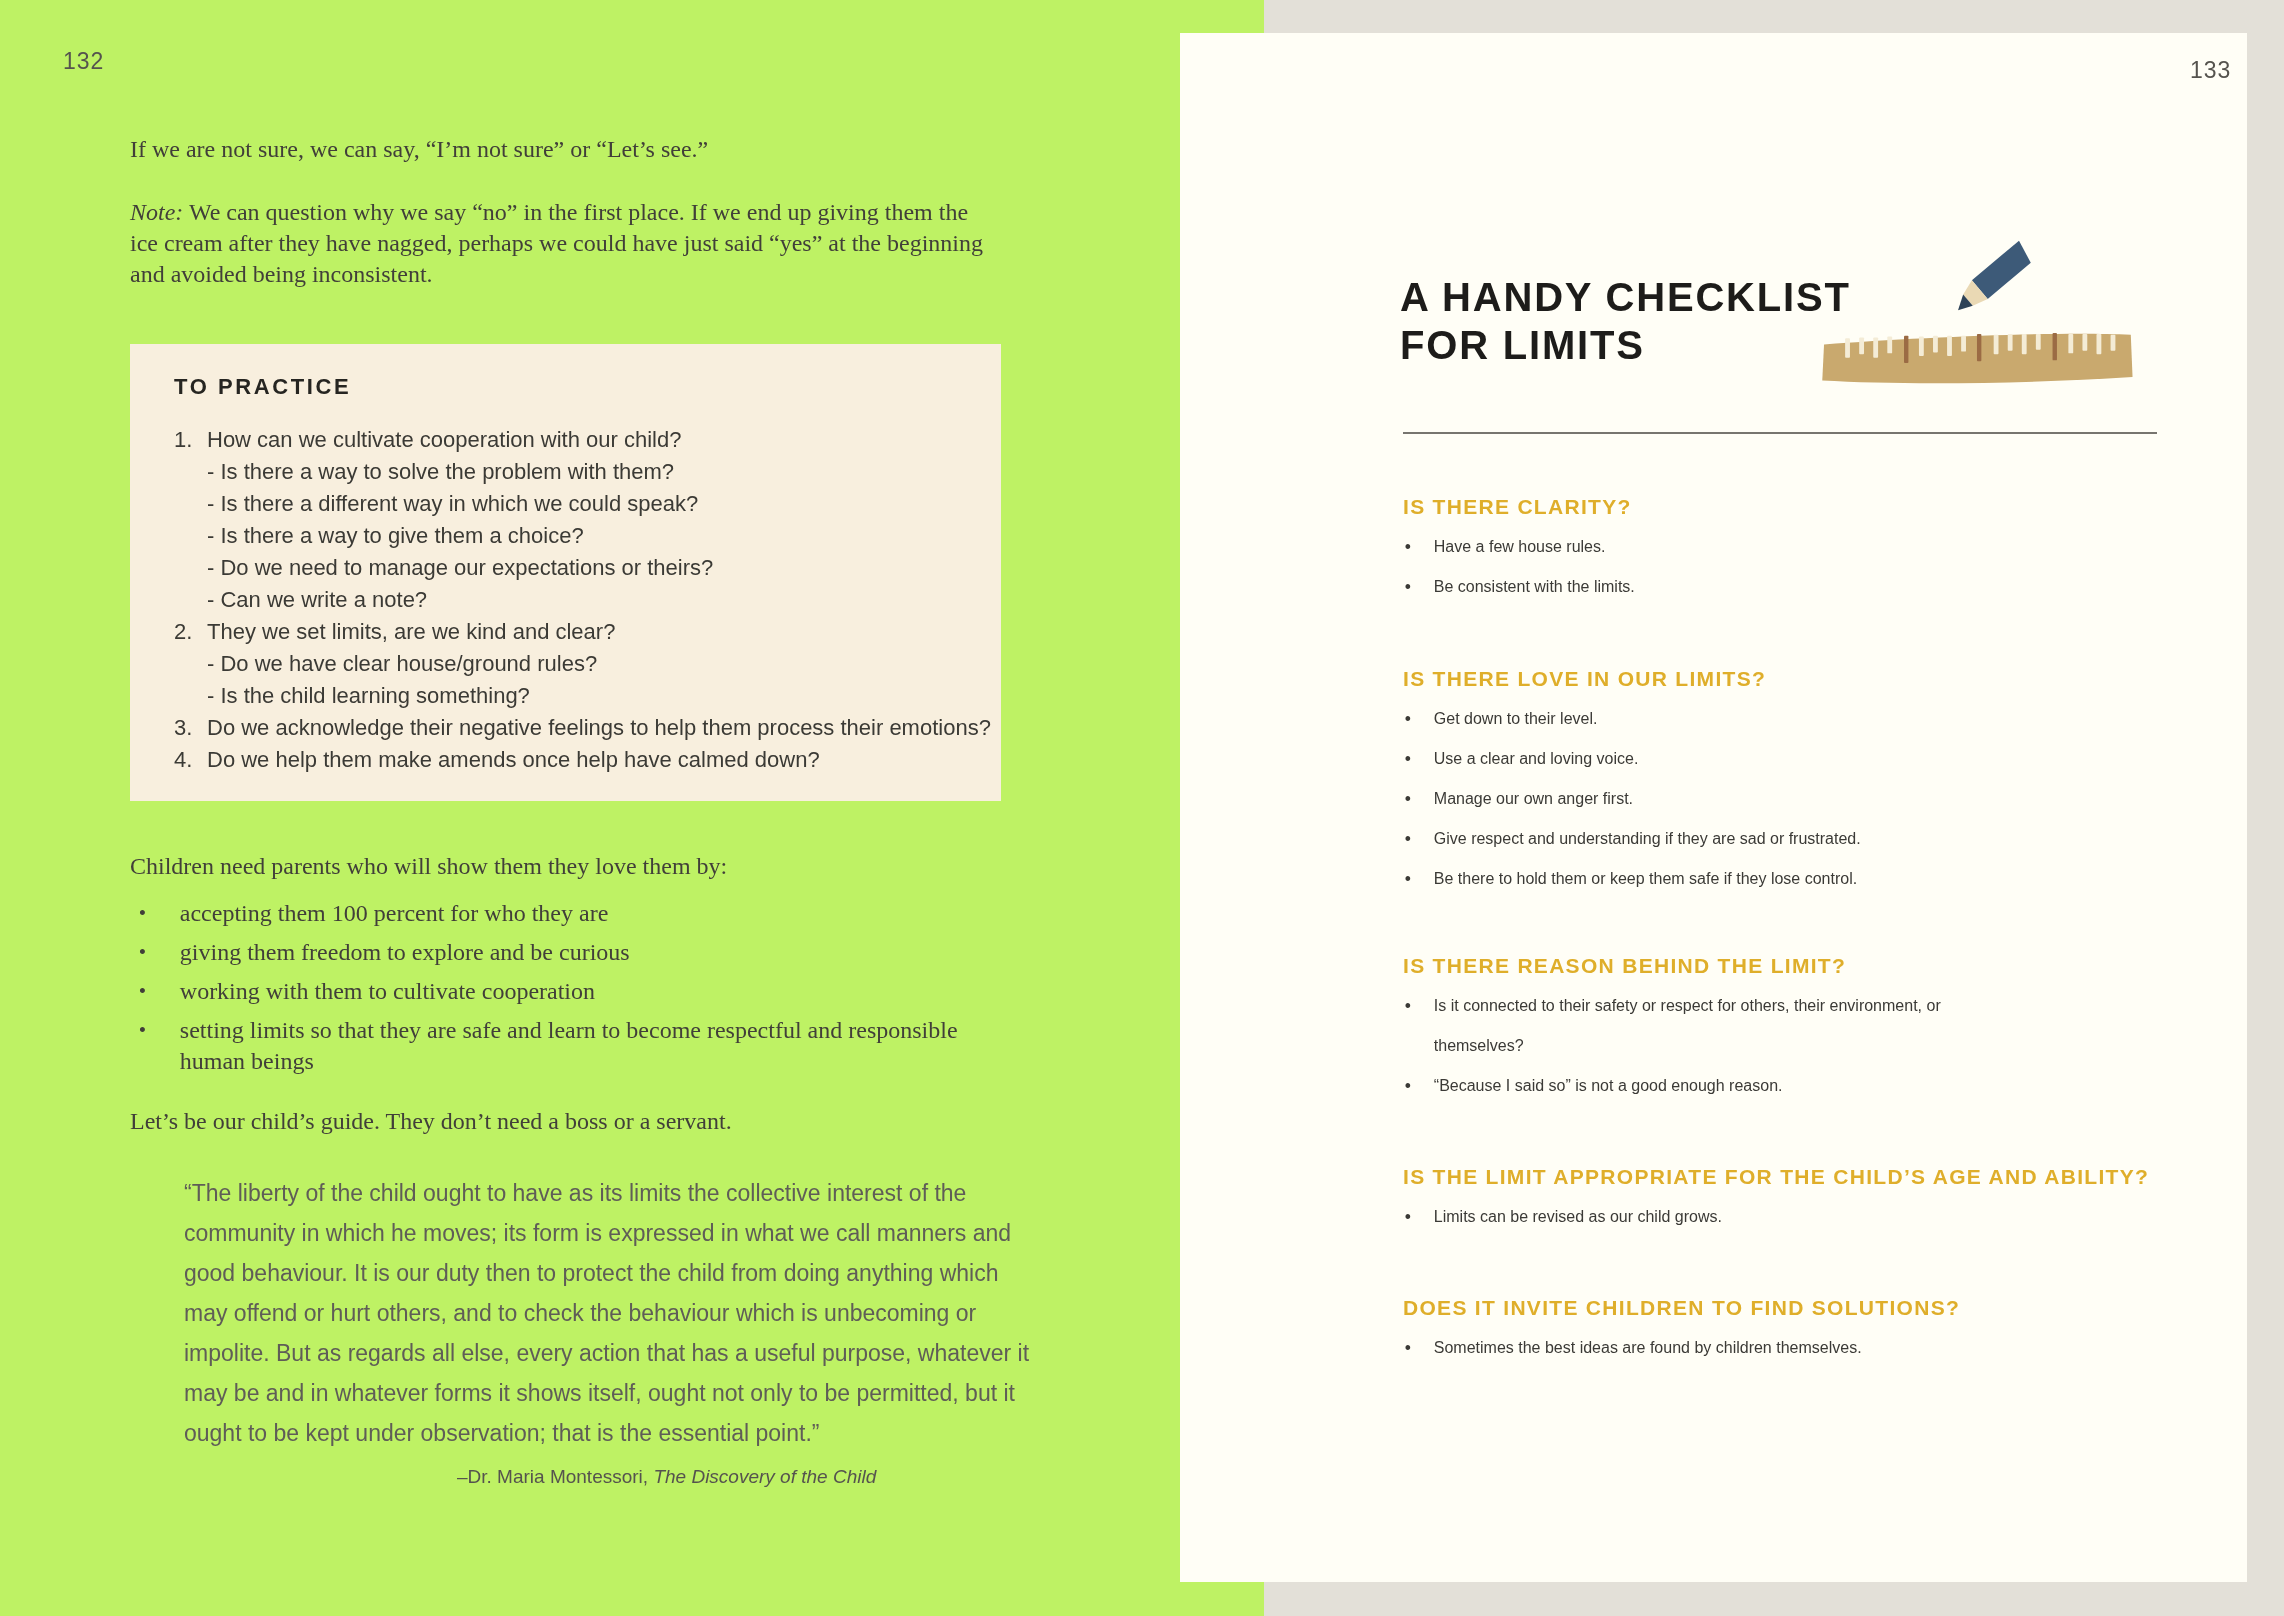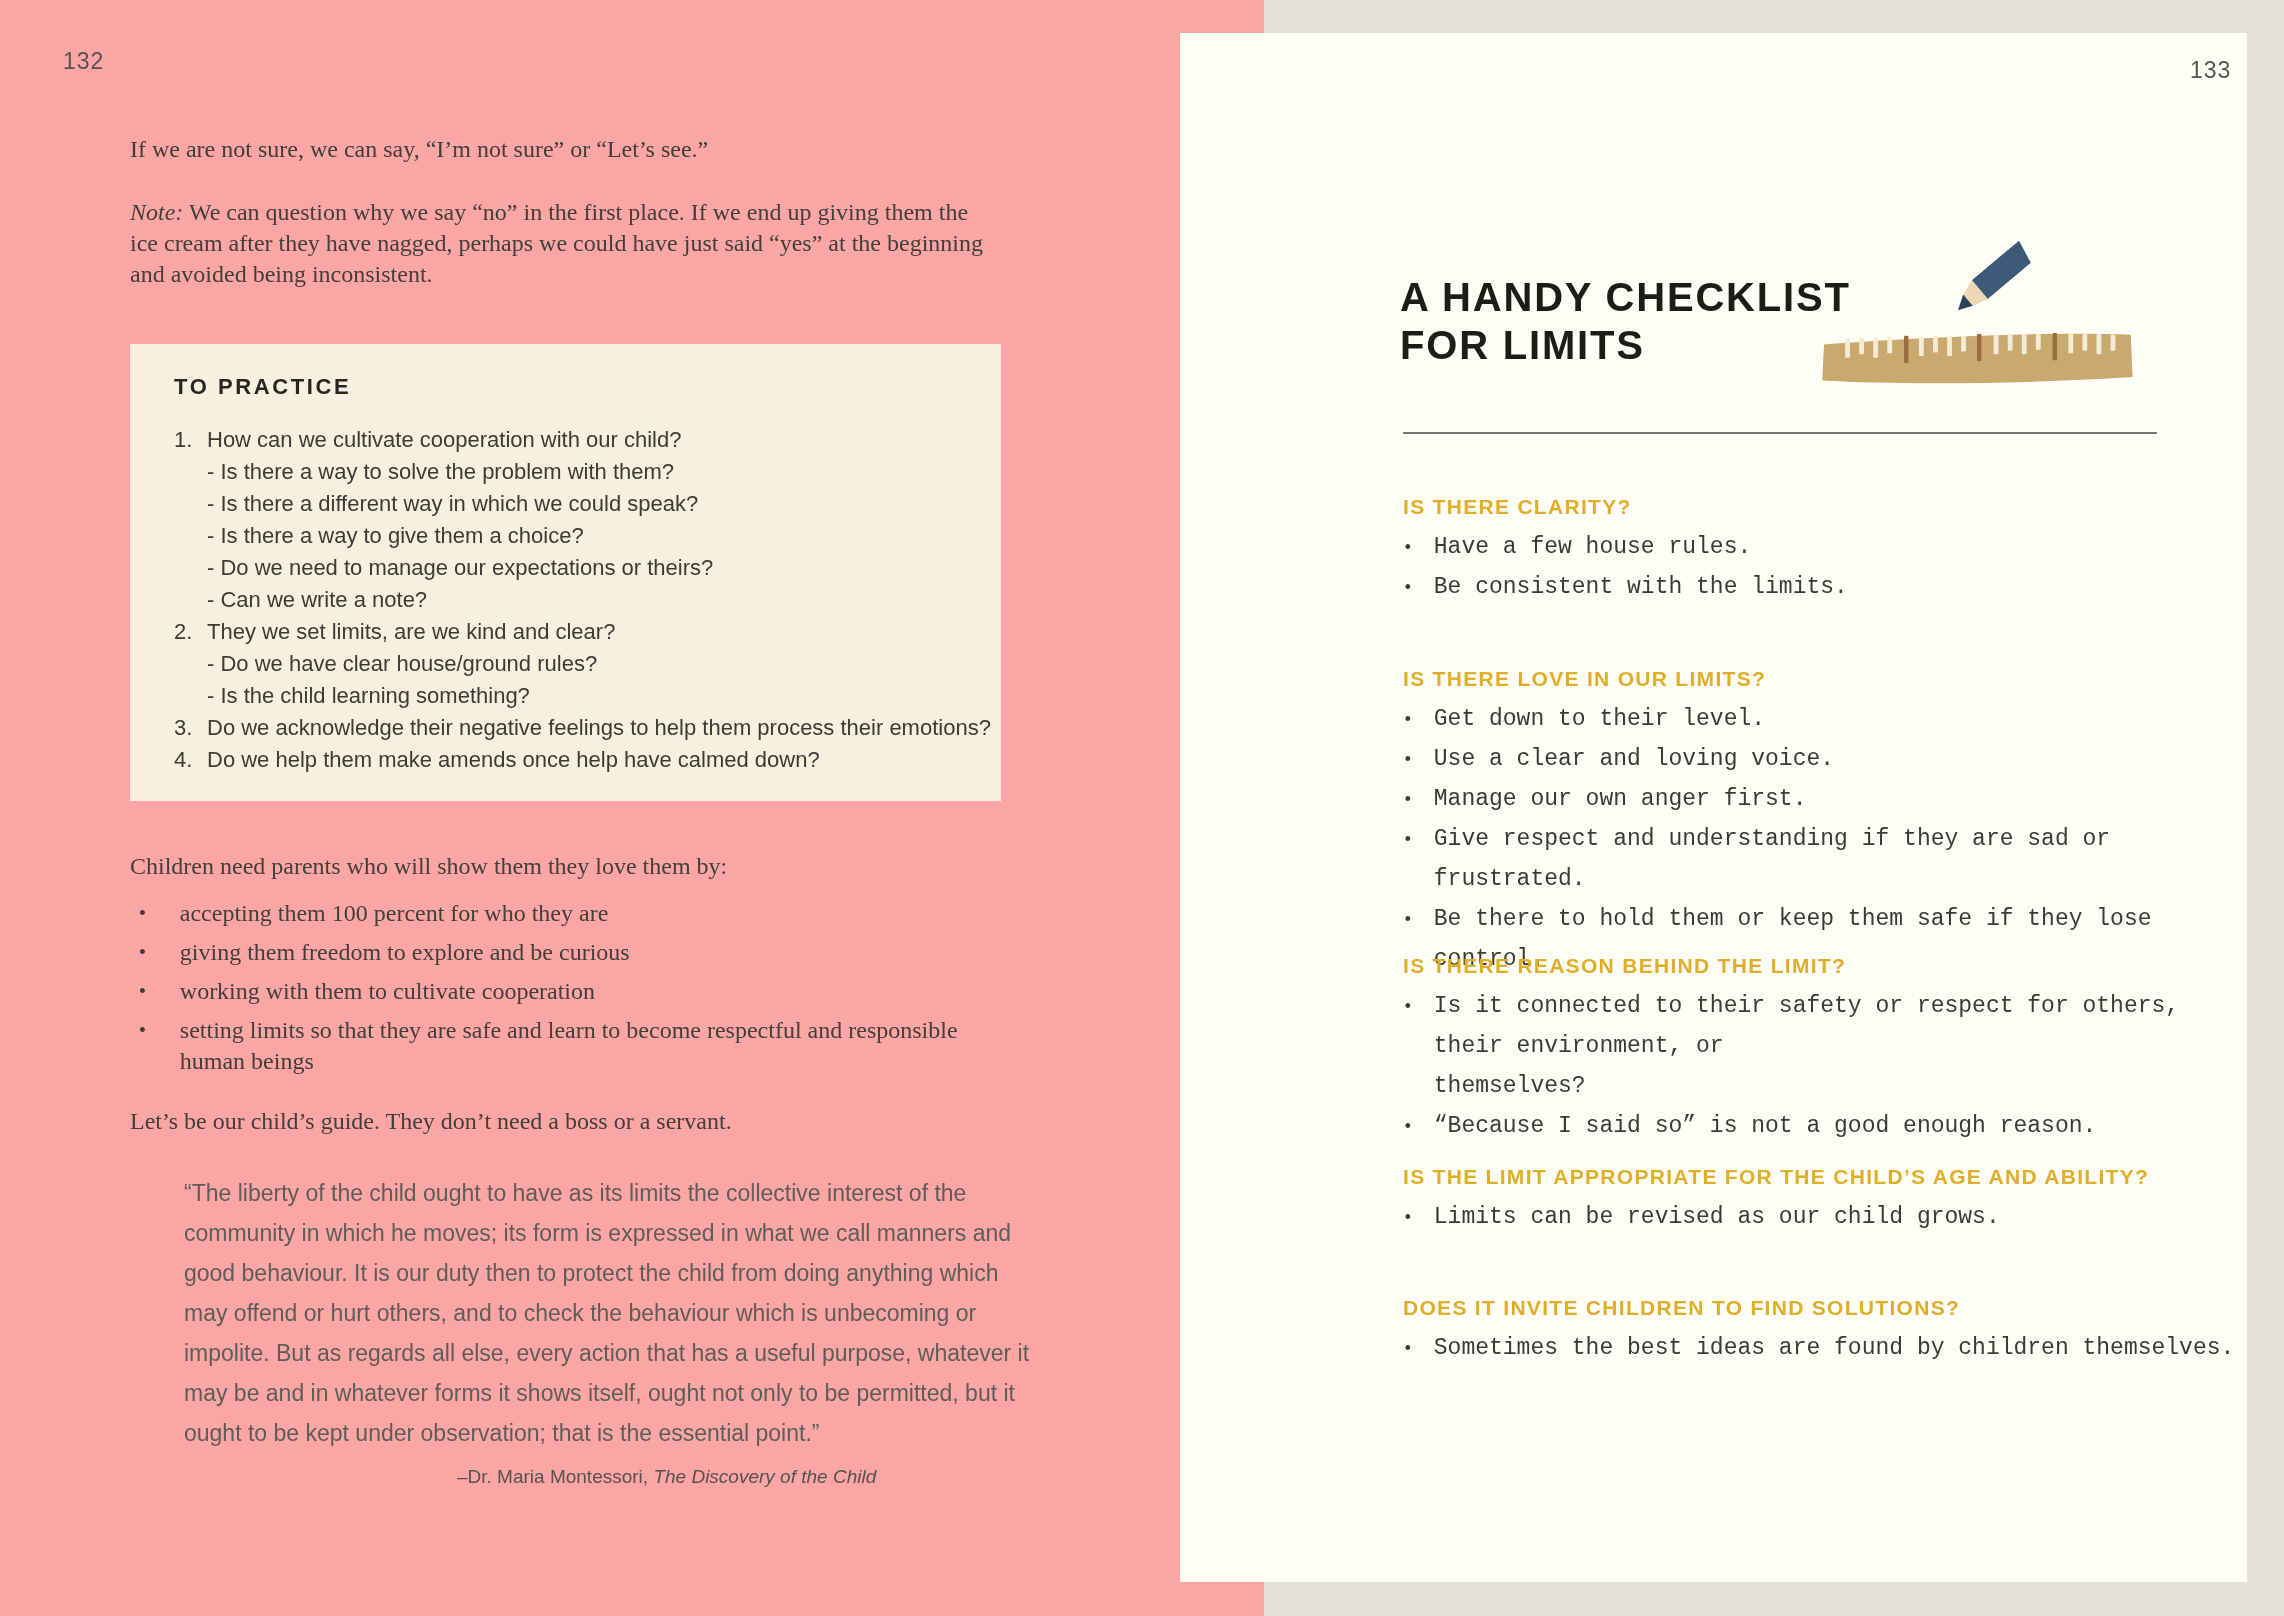--- a/index.html
+++ b/index.html
@@ -1,17 +1,17 @@
 <!DOCTYPE html>
 <html style="font-size:14px"><head>
 <meta charset="utf-8">
 <style>
   html,body{margin:0;padding:0;}
   body{width:2284px;height:1616px;position:relative;background:#e3e0d8;font-family:"Liberation Sans",sans-serif;overflow:hidden;}
-  .left-page{position:absolute;left:0;top:0;width:1264px;height:1616px;background:#fca5a5;}
+  .left-page{position:absolute;left:0;top:0;width:1264px;height:1616px;background:#bef264;}
   .right-card{position:absolute;left:1180px;top:33px;width:1067px;height:1549px;background:#fffef6;}
   .pagenum{position:absolute;font-size:23px;color:#55534e;letter-spacing:0.9px;}
   
   .serif{font-family:"Liberation Serif",serif;color:#413f39;font-size:24px;line-height:31px;}
   .p1{position:absolute;left:130px;top:134px;white-space:pre;}
   .note{position:absolute;left:130px;top:197px;white-space:pre-line;}
   .note .it{font-style:italic;}
   .practice-box{position:absolute;left:130px;top:344px;width:871px;height:457px;background:#f8efde;box-sizing:border-box;padding:30px 8.8px 0 44px;}
   .practice-heading{font-size:22px;font-weight:bold;letter-spacing:2.6px;color:#262521;line-height:26px;margin-bottom:24px;}
   .p-row{display:flex;font-size:22px;line-height:32px;color:#3b3a35;white-space:pre;}
@@ -27,21 +27,21 @@
   .quote-attr .it{font-style:italic;}
   
   .title{position:absolute;left:220px;top:240px;font-size:40px;font-weight:bold;letter-spacing:1.8px;line-height:48px;color:#1d1c1a;white-space:pre-line;}
   .divider{position:absolute;left:223px;top:399px;width:754px;height:1.8px;background:#77756f;}
   .illus{position:absolute;left:615px;top:206px;width:378px;height:167px;}
   .section{position:absolute;left:223px;width:835px;}
   .s1{top:454px;} .s2{top:626px;} .s3{top:913px;} .s4{top:1124px;} .s5{top:1255px;}
   .sec-heading{font-size:21px;font-weight:bold;letter-spacing:1.3px;line-height:40px;color:#dfae2a;white-space:nowrap;}
   .c-row{display:flex;}
   .c-dot{width:29px;flex:none;font-size:17.6px;line-height:40px;color:#3b3a36;padding-left:1.8px;}
-  .c-text{font-size:23px;line-height:40px;color:#3b3a36;white-space:pre-line;font-family:Liberation Mono, monospace;}
+  .c-text{font-size:16px;line-height:40px;color:#3b3a36;white-space:pre-line;}
 </style>
 </head>
 <body>
 
 <div class="left-page">
   <div class="pagenum" style="left:63px;top:48px;">132</div>
 
   <div class="serif p1">If we are not sure, we can say, “I’m not sure” or “Let’s see.”</div>
 
   <div class="serif note"><span class="it">Note:</span><span> We can question why we say “no” in the first place. If we end up giving them the

